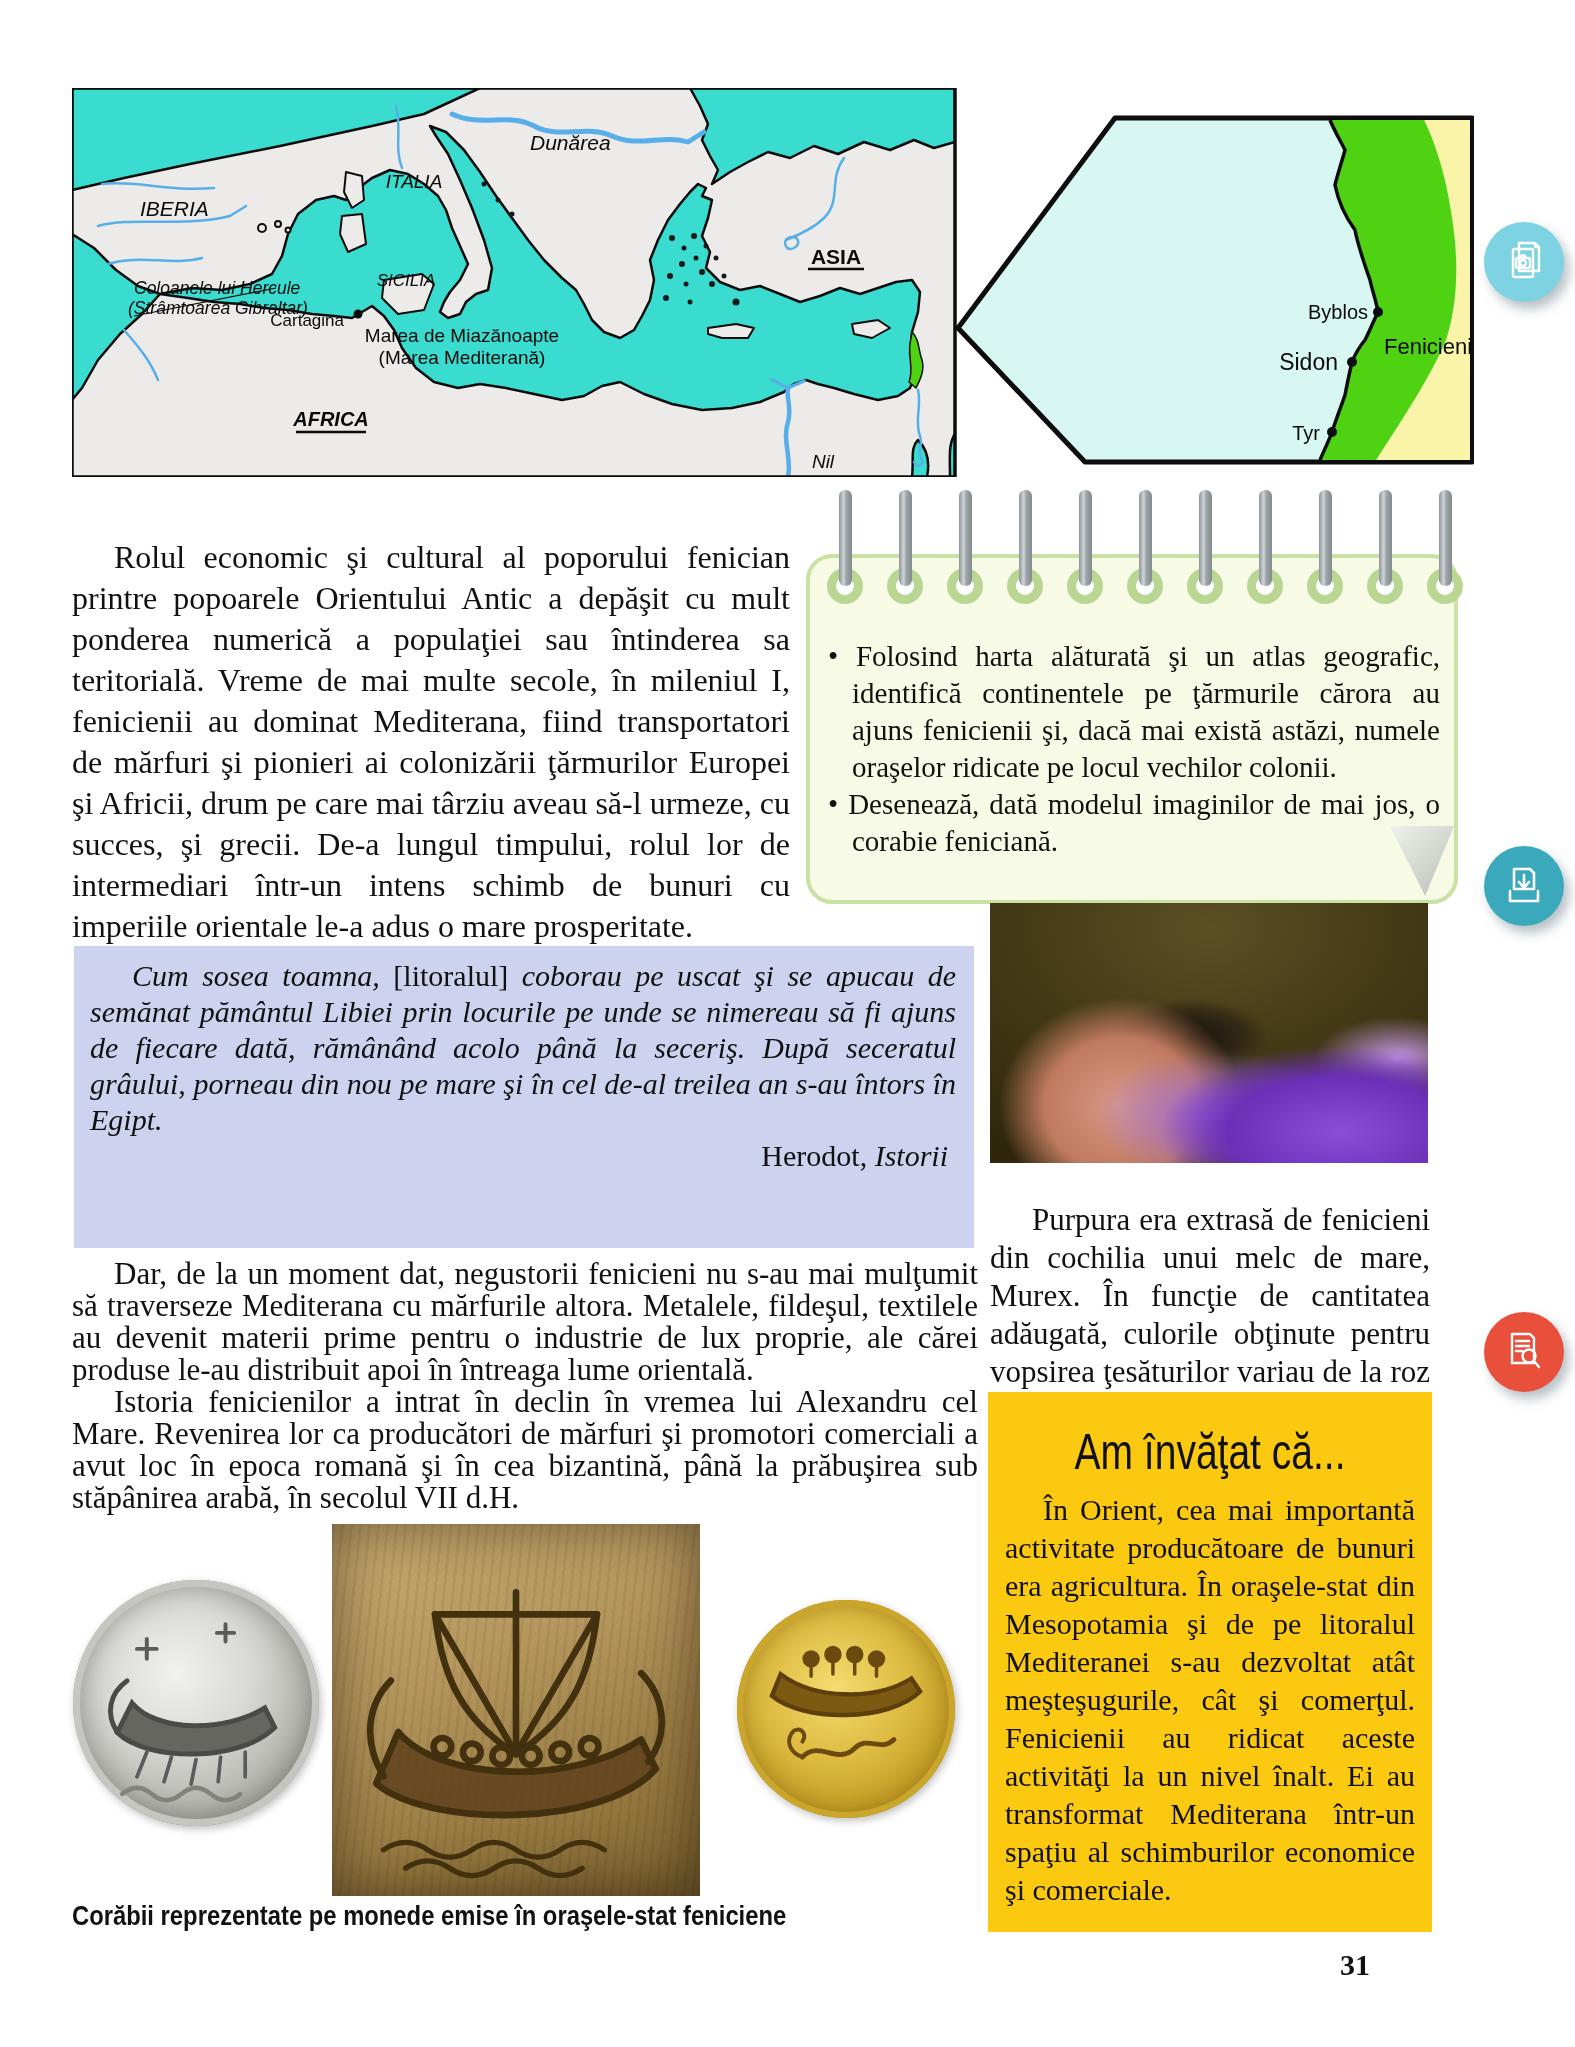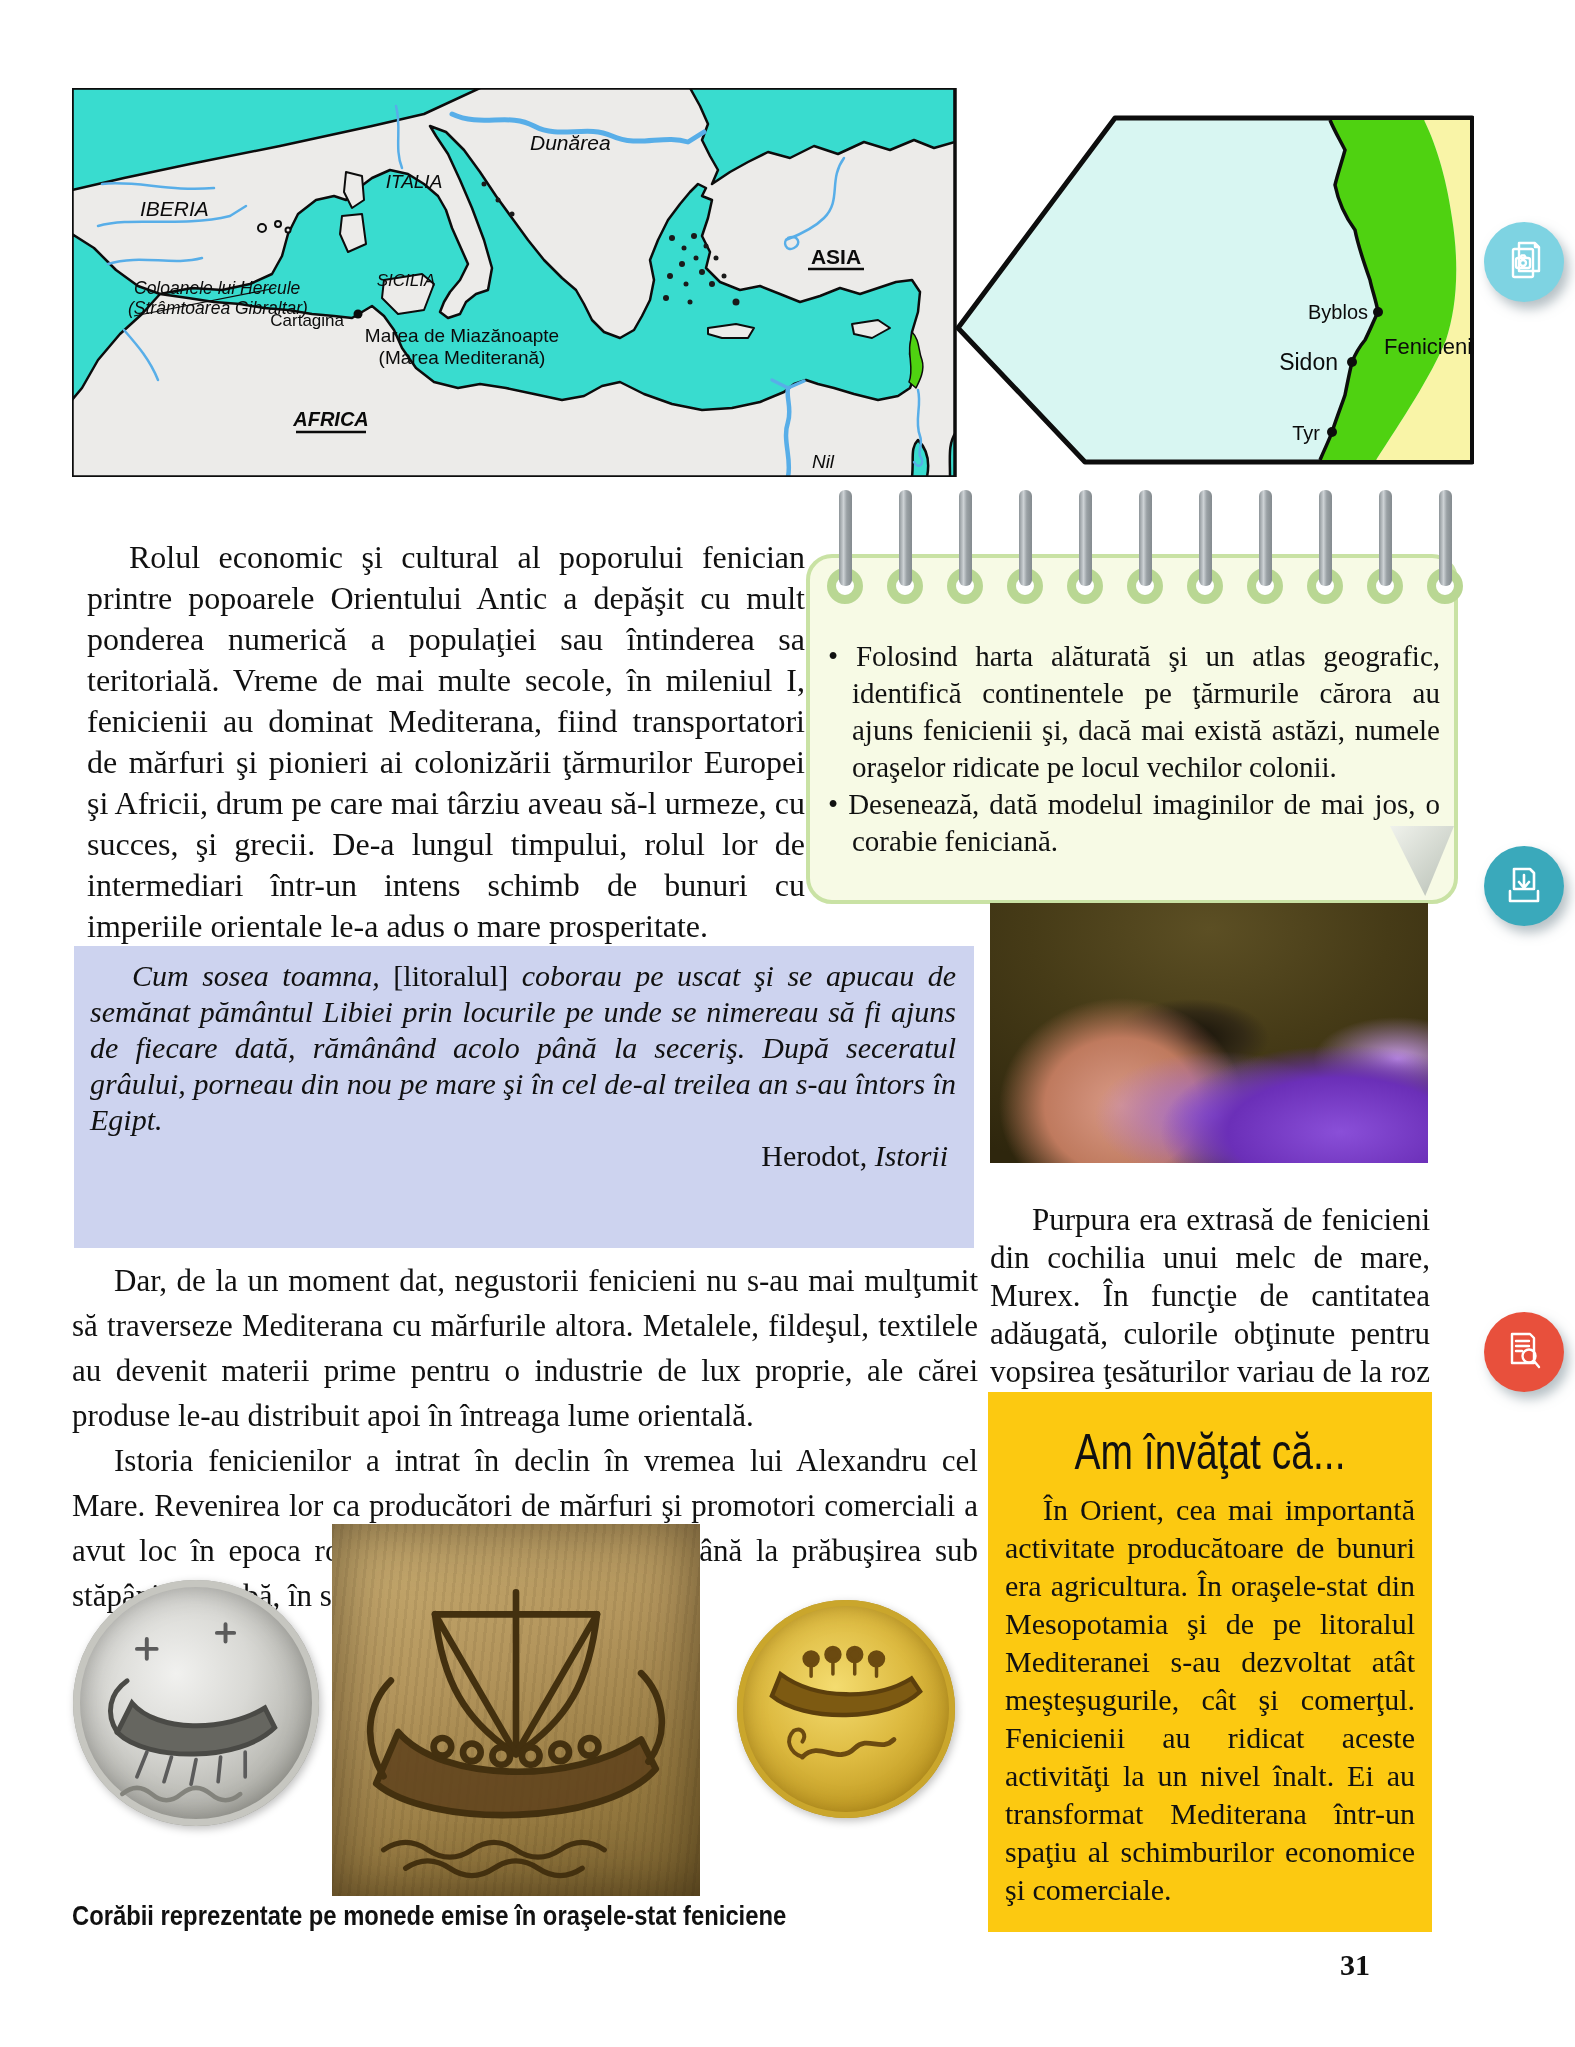--- a/index.html
+++ b/index.html
@@ -18,22 +18,22 @@
   .m-icon { position:absolute; width:80px; height:80px; border-radius:50%;
             box-shadow:5px 7px 12px rgba(110,130,140,.5), 0 0 0 6px rgba(255,255,255,.9);
             display:flex; align-items:center; justify-content:center; }
   #icon-photos   { left:1484px; top:222px;  background:#7ed3e2; }
   #icon-download { left:1484px; top:846px;  background:#3aa9bb; }
   #icon-doczoom  { left:1484px; top:1312px; background:#e8503c; }
 
   
   .serif-just { text-align:justify; font-size:32px; line-height:41px; }
   .indent { text-indent:42px; }
-  #intro-para { position:absolute; left:72px; top:505px; width:718px;margin-left:15px; }
-  #left-paras { position:absolute; left:72px; top:1258px; width:906px; font-size:31px; line-height:45px; }
+  #intro-para { position:absolute; left:72px; top:505px; width:718px; }
+  #left-paras { position:absolute; left:72px; top:1258px; width:906px; font-size:31px; line-height:32px; }
   #left-paras p { margin:0; }
 
   
   #notebook { position:absolute; left:806px; top:490px; width:660px; height:420px; }
   #notebook .paper { position:absolute; left:0; top:64px; width:652px; height:350px;
       background:#f7fae5; border:4px solid #c9e2a4; border-radius:26px; box-sizing:border-box; }
   .ring { position:absolute; top:78px; width:36px; height:36px; border-radius:50%;
       background:#fff; border:9px solid #b9d793; box-sizing:border-box; }
   .ringbar { position:absolute; top:0; width:13px; height:96px; border-radius:6px;
       background:linear-gradient(90deg,#8d9498 0%, #cdd2d5 35%, #9aa1a5 60%, #848b8f 100%); }

